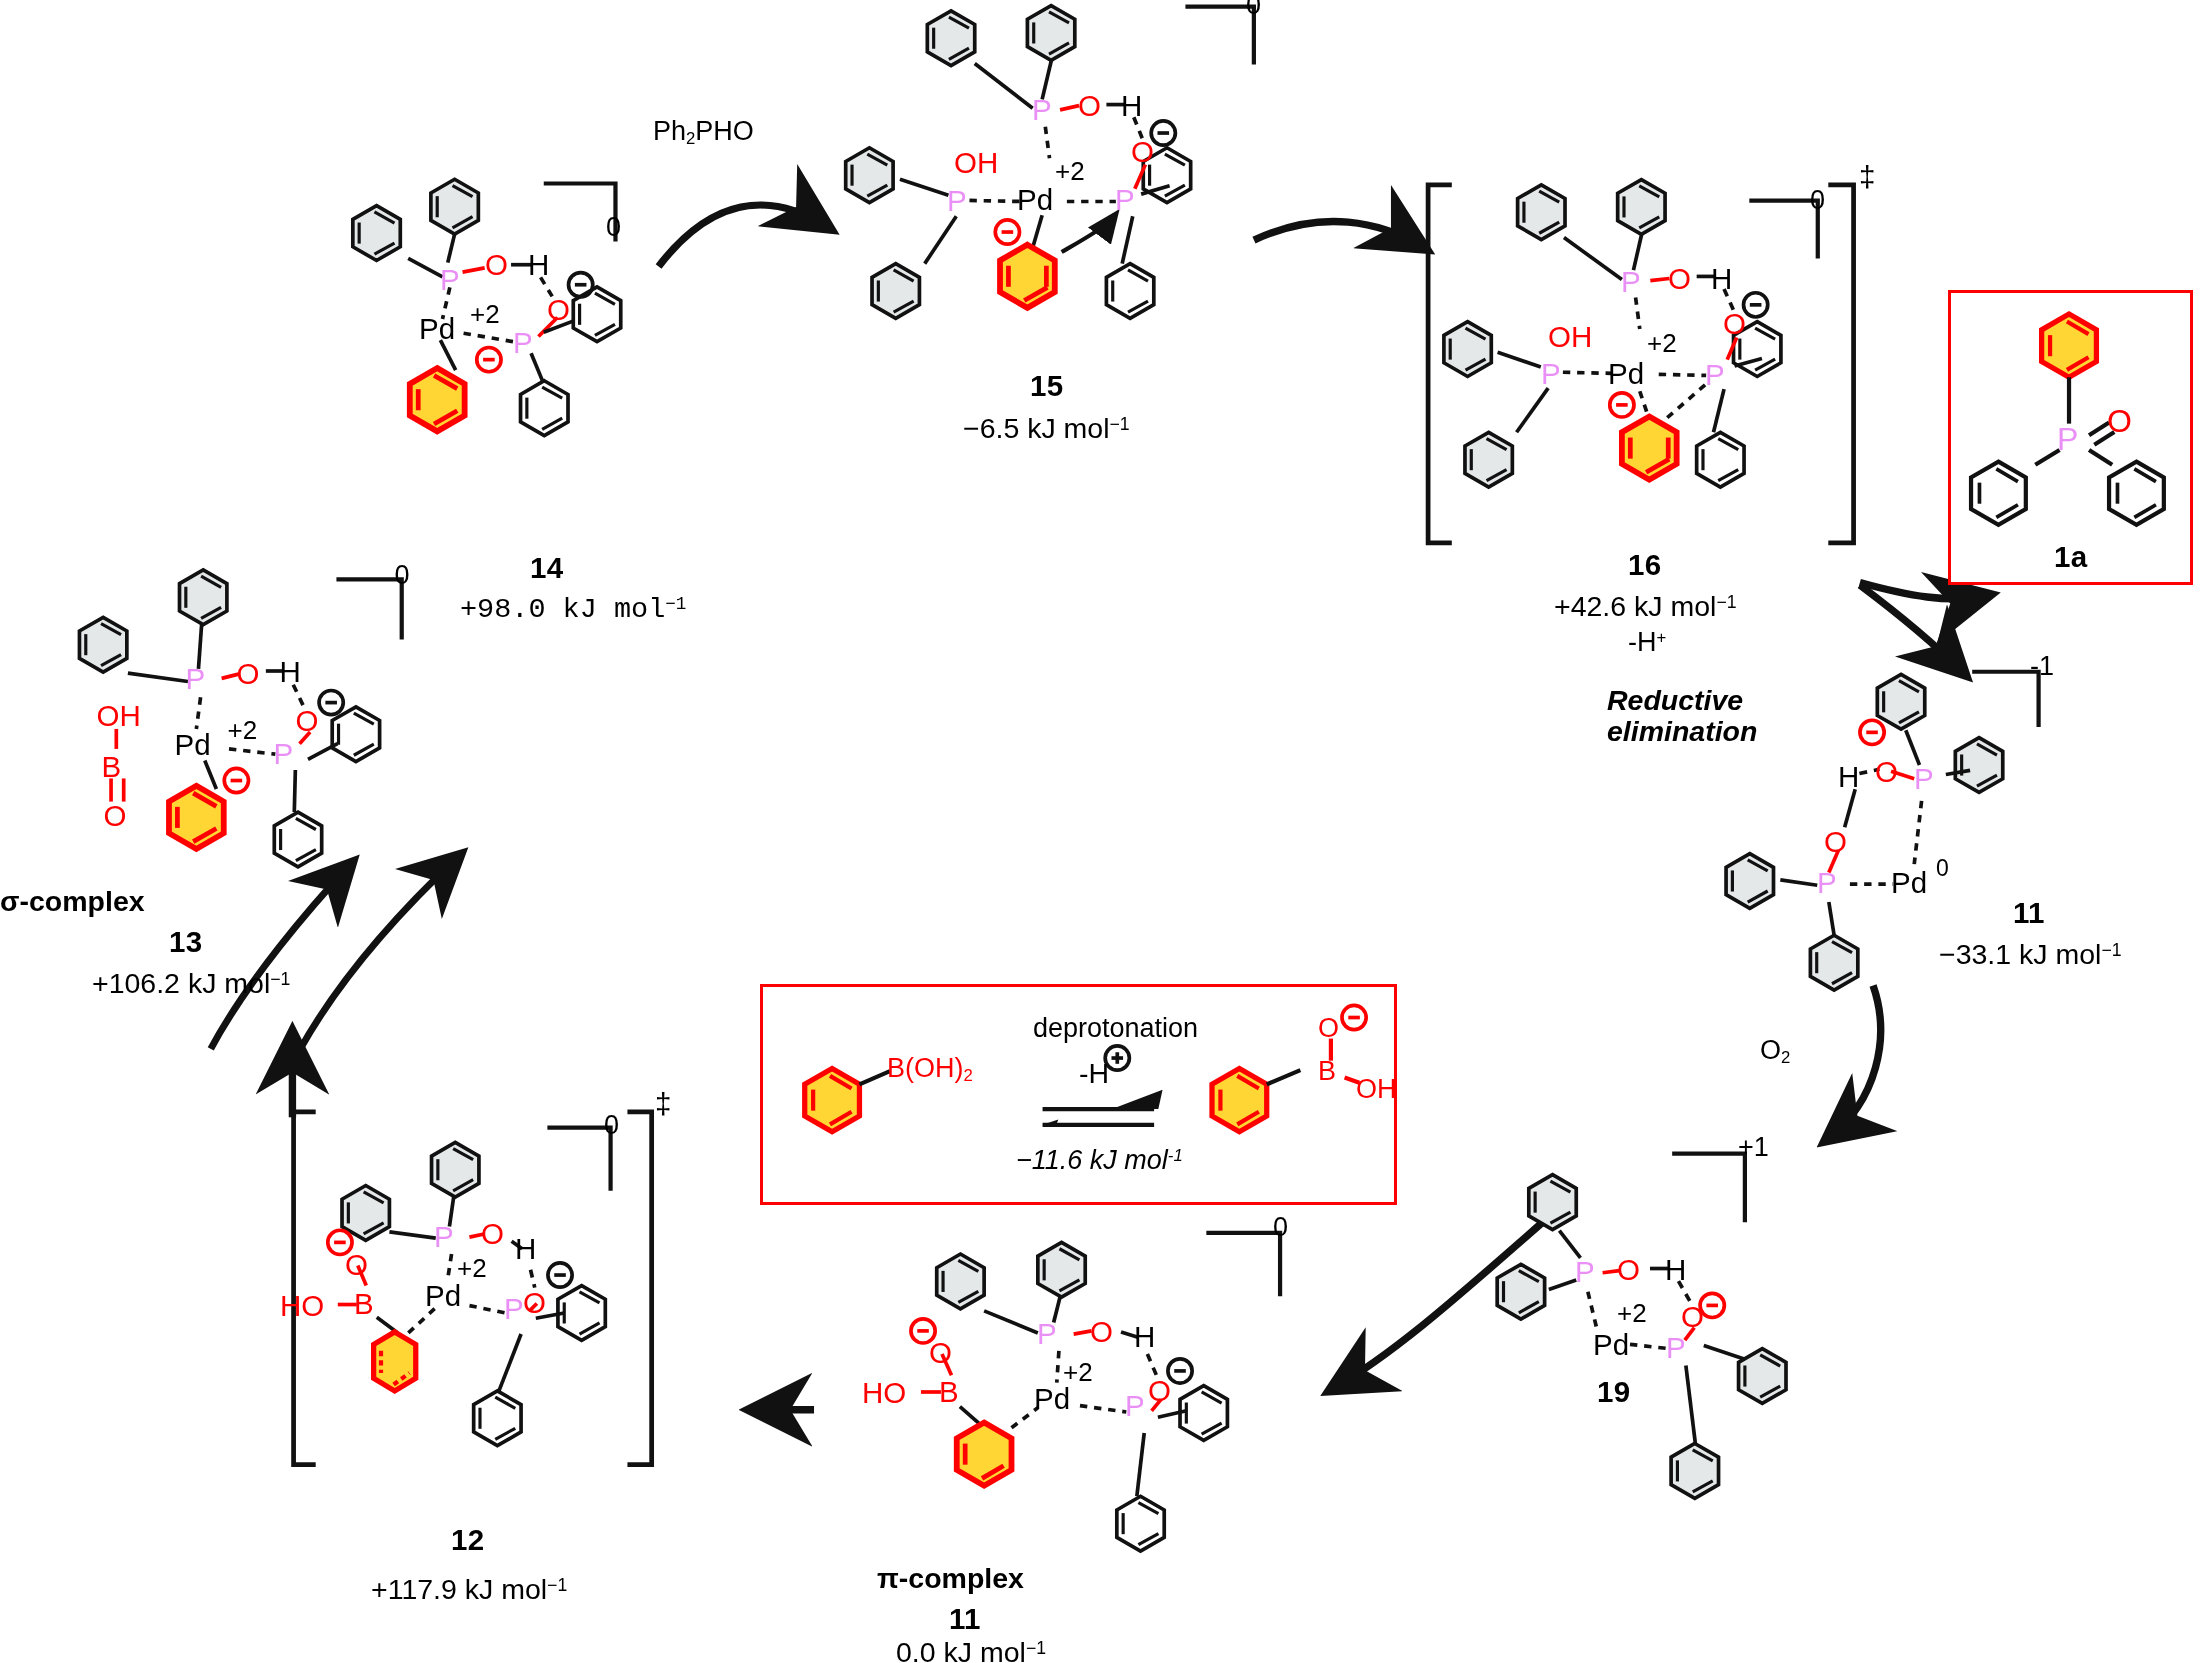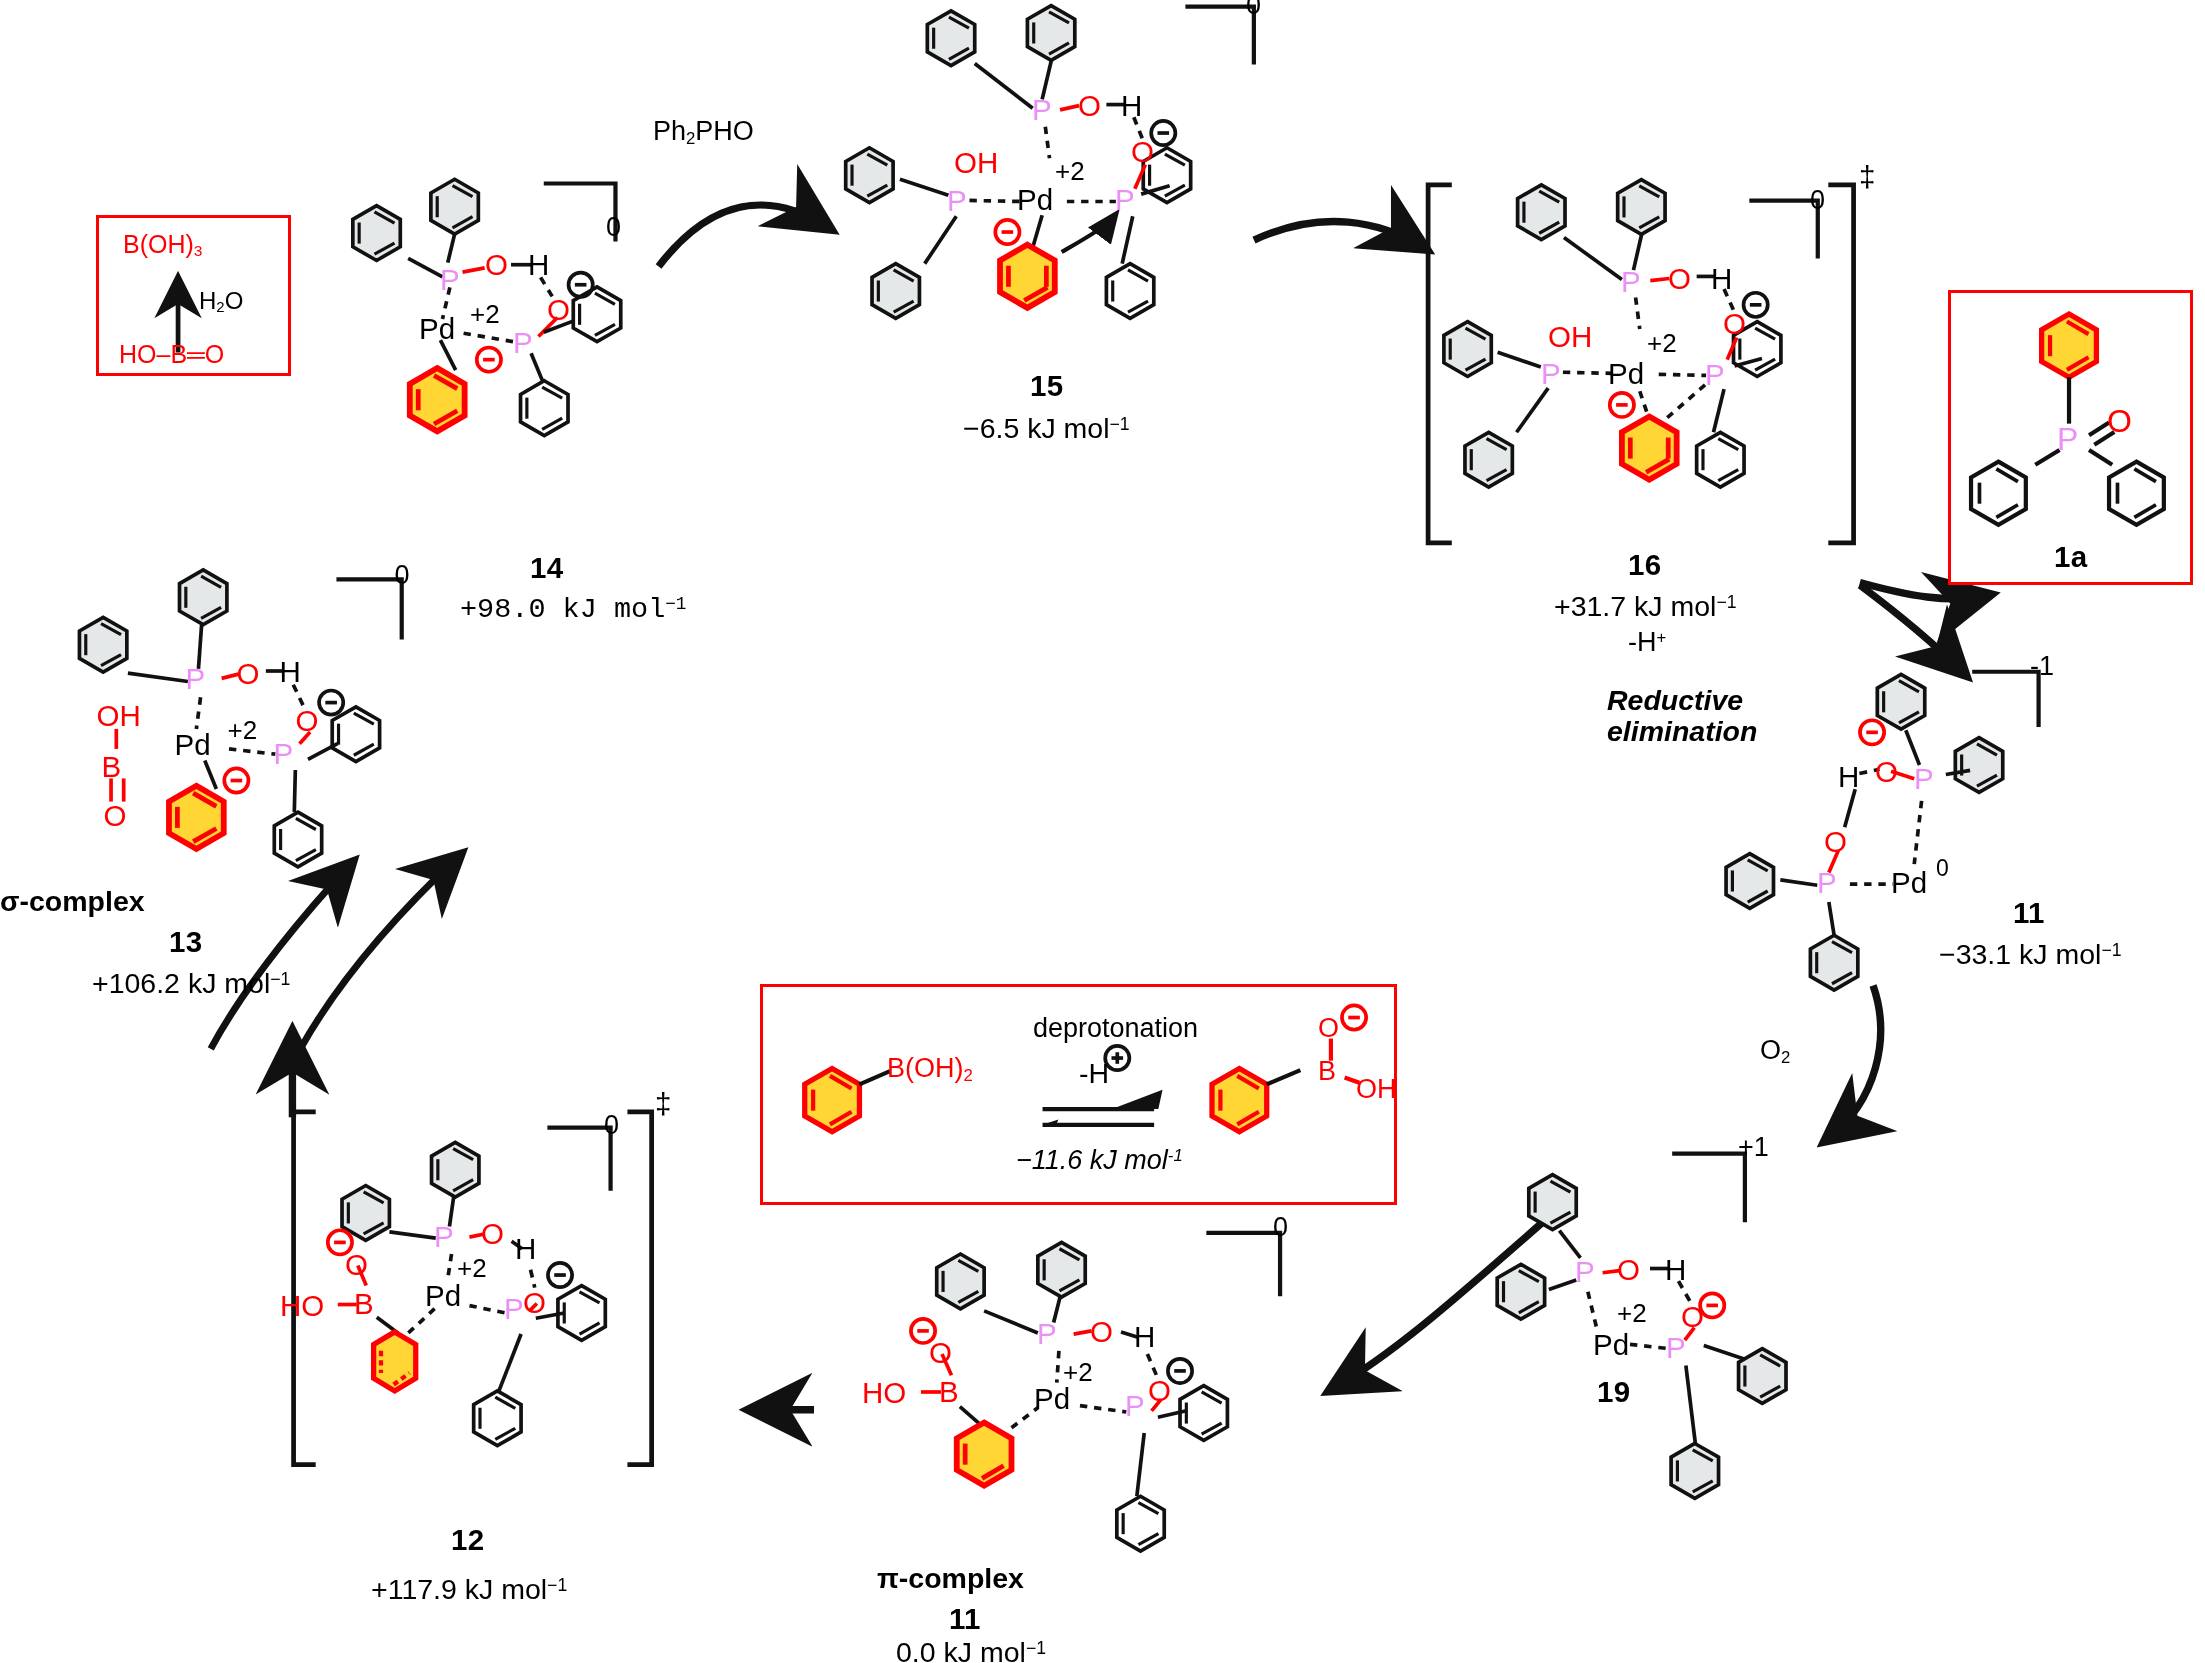--- a/index.html
+++ b/index.html
@@ -55,28 +55,20 @@
 
   <path d="M3555,1870 C3590,1970 3560,2090 3470,2160" fill="none" stroke="#111" stroke-width="14" marker-end="url(#ahs)"></path>
 
   <path d="M2950,2300 C2800,2430 2660,2560 2530,2635" fill="none" stroke="#111" stroke-width="14" marker-end="url(#ahs)"></path>
 
   <path d="M1545,2675 L1430,2675" fill="none" stroke="#111" stroke-width="14" marker-end="url(#ahs)"></path>
 
   <path d="M555,2120 L555,1965" fill="none" stroke="#111" stroke-width="14" marker-end="url(#ahs)"></path>
 </svg>
 
-<div class="redbox" style="left:96px;top:215px;width:195px;height:161px;">
-  <svg class="abs" style="left:0;top:0" width="195" height="161" viewBox="0 0 370 305">
-    <path d="M150,255 L150,118" stroke="#111" stroke-width="9" fill="none" marker-end="url(#ahs)"></path>
-  </svg>
-  <div class="lbl redtxt" style="left:24px;top:11.6px;font-size:25px;"><span>B(OH)</span><sub>3</sub></div>
-  <div class="lbl" style="left:100px;top:69px;font-size:24px;"><span>H</span><sub>2</sub><span>O</span></div>
-  <div class="lbl redtxt" style="left:20px;top:122px;font-size:25px;">HO–B═O</div>
-</div>
 
 <div class="abs" style="left:337px;top:174px;width:327px;height:385px;">
   <svg width="327" height="385" viewBox="0 0 620 730">
 
     <g transform="translate(178,10)">
       <polygon points="45,0 90,26 90,78 45,104 0,78 0,26" fill="#E4E8E8" stroke="#111" stroke-width="7"></polygon>
       <line x1="12" y1="32" x2="12" y2="72" stroke="#111" stroke-width="6"></line>
       <line x1="41" y1="12" x2="79" y2="33" stroke="#111" stroke-width="6"></line>
       <line x1="79" y1="71" x2="41" y2="92" stroke="#111" stroke-width="6"></line>
     </g>
@@ -320,21 +312,21 @@
   <div class="lbl" style="left:311px;top:138px;font-size:29.5px;color:#FF0000;">O</div>
   <div class="lbl" style="left:129px;top:188px;font-size:29.5px;color:#E98FF5;">P</div>
   <div class="lbl" style="left:196px;top:188px;font-size:29.5px;">Pd</div>
   <div class="lbl" style="left:235px;top:159px;font-size:26px;">+2</div>
   <div class="lbl" style="left:293px;top:189px;font-size:29.5px;color:#E98FF5;">P</div>
   <div class="lbl" style="left:136px;top:151px;font-size:29.5px;color:#FF0000;">OH</div>
   <div class="lbl" style="left:398px;top:16px;font-size:27px;">0</div>
   <div class="lbl" style="left:447px;top:-9.5px;font-size:29.5px;">‡</div>
 </div>
 <div class="lbl num" style="left:1628px;top:548px;">16</div>
-<div class="lbl energy" style="left:1554px;top:590px;"><span>+31.7 kJ mol</span><sup>−1</sup></div>
+<div class="lbl energy" style="left:1554px;top:590px;"><span>+42.6 kJ mol</span><sup>−1</sup></div>
 
 <div class="redbox" style="left:1948px;top:290px;width:245px;height:295px;">
   <svg class="abs" style="left:0;top:0" width="245" height="295" viewBox="0 0 465 560">
     <g transform="translate(172,40)">
       <polygon points="52,0 104,30 104,90 52,120 0,90 0,30" fill="#FFD633" stroke="#FF0000" stroke-width="10"></polygon>
       <line x1="16" y1="40" x2="16" y2="80" stroke="#FF0000" stroke-width="8"></line>
       <line x1="48" y1="14" x2="89" y2="38" stroke="#FF0000" stroke-width="8"></line>
       <line x1="89" y1="82" x2="48" y2="106" stroke="#FF0000" stroke-width="8"></line>
     </g>
     <line x1="224" y1="160" x2="224" y2="248" stroke="#111" stroke-width="8"></line>

